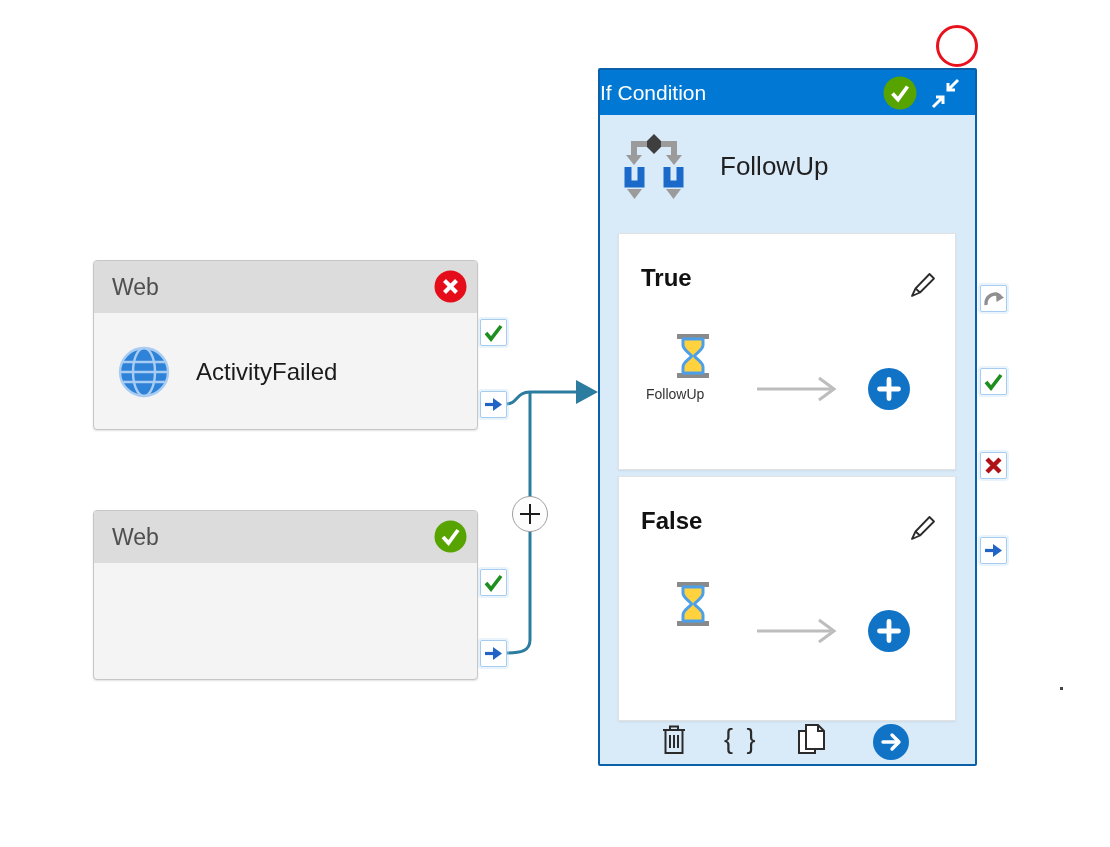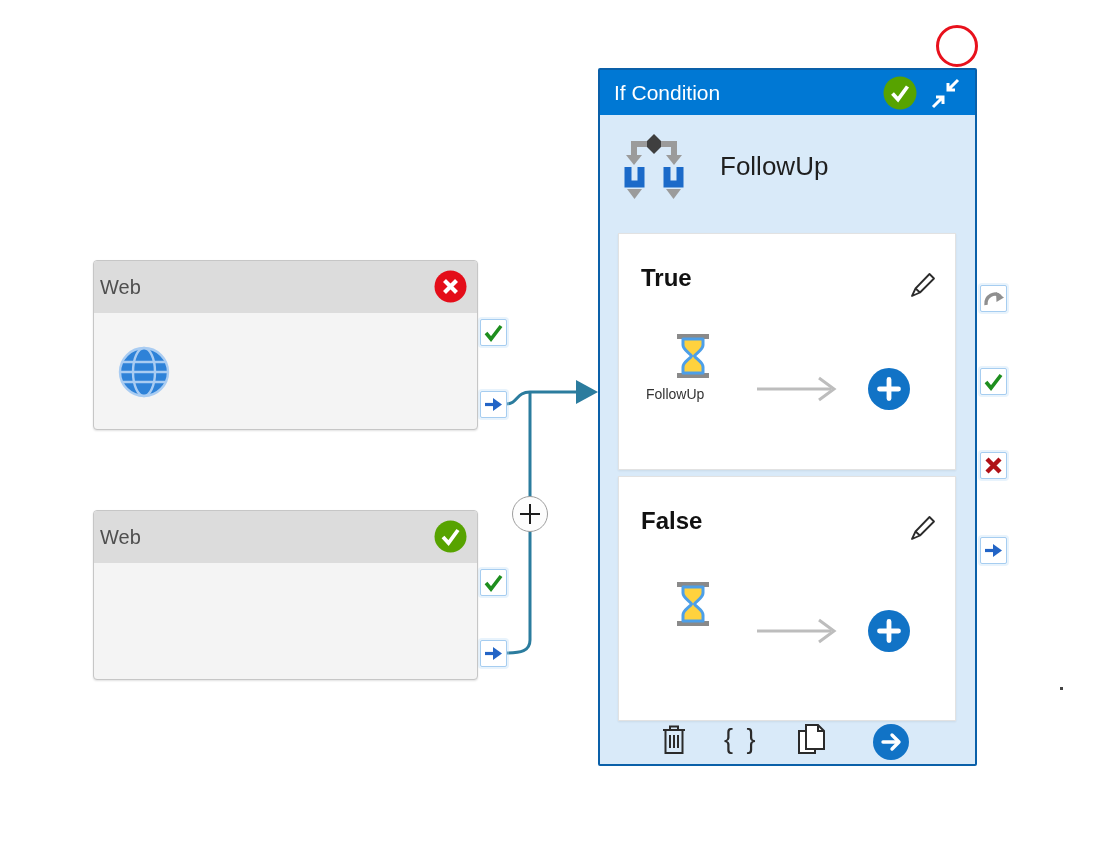--- a/index.html
+++ b/index.html
@@ -4,36 +4,36 @@
 <style>
   html,body{margin:0;padding:0;background:#fff;}
   *{box-sizing:border-box;font-family:"Liberation Sans",sans-serif;}
   #canvas{position:relative;width:1110px;height:847px;background:#ffffff;overflow:hidden;}
   .abs{position:absolute;}
 
   
   .web-box{position:absolute;left:93px;width:385px;height:170px;background:#f4f4f4;
     border:1px solid #c6c6c6;border-radius:4px;box-shadow:0 1px 2px rgba(0,0,0,.12);}
   .web-box .hdr{height:52px;background:#dcdcdc;border-radius:3px 3px 0 0;display:flex;align-items:center;position:relative;}
-  .web-box .hdr .type{padding-left:6px;font-size:20px;color:#4f4f4f;}
+  .web-box .hdr .type{padding-left:18px;font-size:23px;color:#4f4f4f;}
   .web-box .status{position:absolute;right:10px;top:9px;width:33px;height:33px;}
   .web-box .bdy{display:flex;align-items:center;height:117px;padding-left:24px;}
   .web-box .name{font-size:24px;color:#1b1b1b;margin-left:26px;white-space:nowrap;}
   #web1{top:260px;} #web2{top:510px;}
 
   
   .port{position:absolute;width:27px;height:27px;background:#fff;border:1px solid #a6cdf0;
     border-radius:2px;display:flex;align-items:center;justify-content:center;
     box-shadow:0 0 0 2px rgba(190,220,245,.35);}
 
   
   #ifbox{position:absolute;left:598px;top:68px;width:379px;height:698px;background:#d9eaf9;
     border:2px solid #0a60a9;border-radius:2px;}
   #ifbox .hdr{height:45px;background:#0078d4;display:flex;align-items:center;position:relative;}
-  #ifbox .hdr .title{color:#fff;font-size:21px;padding-left:14px;}
+  #ifbox .hdr .title{color:#fff;font-size:21px;}
   #ifbox .hdr .okball{position:absolute;right:58px;top:6px;width:34px;height:34px;}
   #ifbox .hdr .collapse{position:absolute;right:14px;top:6px;width:32px;height:34px;cursor:pointer;}
   .name-row{position:absolute;left:22px;top:63px;display:flex;align-items:center;}
   .name-row .if-name{font-size:26px;color:#1f1f1f;margin-left:34px;}
 
   .branch-card{position:absolute;left:18px;width:338px;background:#fff;border:1px solid #e2e2e2;
     box-shadow:0 1px 2px rgba(0,0,0,.07);}
   #card-true{top:163px;height:237px;}
   #card-false{top:406px;height:245px;}
   .branch-label{position:absolute;left:22px;top:30px;font-size:24px;font-weight:700;color:#111;}
@@ -87,20 +87,21 @@
       <span>
         <svg width="52" height="52" viewBox="0 0 52 52">
           <circle cx="26" cy="26" r="24" fill="#2e82d8"></circle>
           <g stroke="#a9ccf2" stroke-width="2.4" fill="none">
             <circle cx="26" cy="26" r="24"></circle>
             <ellipse cx="26" cy="26" rx="11" ry="24"></ellipse>
             <path d="M4,16 H48 M2,26 H50 M4,36 H48"></path>
           </g>
         </svg>
       </span>
+      <span class="name">ActivityFailed</span>
     </div>
   </div>
 
   <div class="port" style="left:480px;top:319px;">
     <svg width="21" height="21" viewBox="0 0 21 21">
         <path d="M3,11 L8,17 L18,4" stroke="#1e8e1e" stroke-width="3.6" fill="none"></path>
       </svg>
   </div>
   <div class="port" style="left:480px;top:391px;">
     <svg width="21" height="21" viewBox="0 0 21 21">

